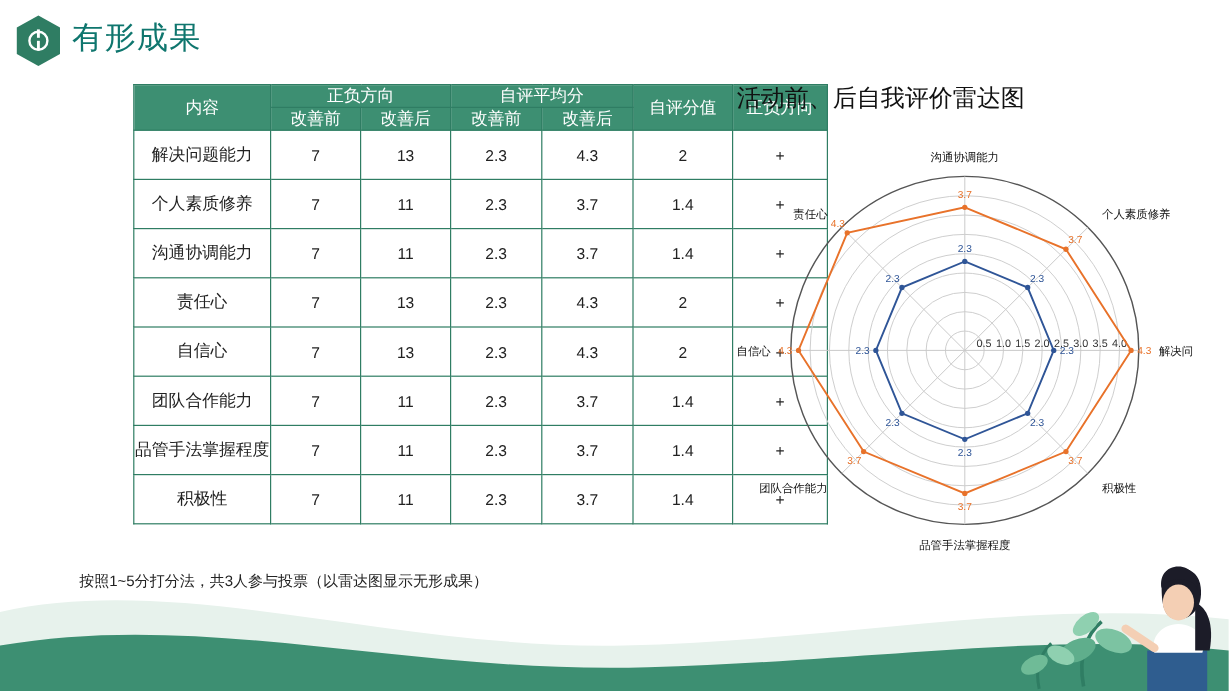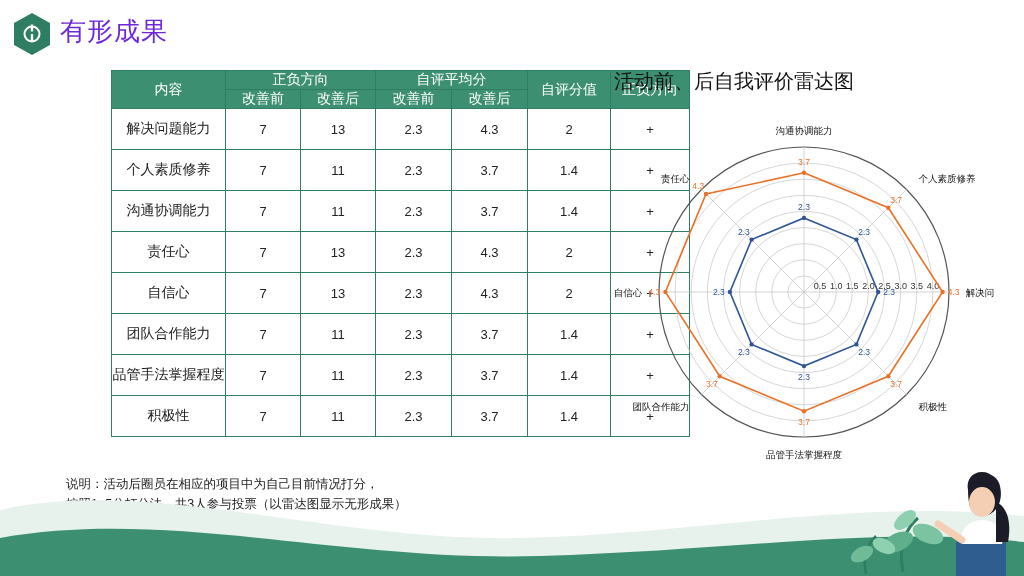--- a/index.html
+++ b/index.html
@@ -26,21 +26,21 @@
   #header-logo {
     position: absolute;
     left: 12px; top: 12px;
     width: 40px; height: 44px;
   }
   #header-logo svg { display: block; }
   #slide-title {
     position: absolute;
     left: 60px; top: 14px;
     font-size: 26px;
-    color: #6d28d9;
+    color: #0f766e;
     letter-spacing: 1px;
     white-space: nowrap;
     text-align: center;
   }
 
   
   #results-table {
     position: absolute;
     left: 63px;
     top: 70px;
@@ -218,21 +218,20 @@
       <td>11</td>
       <td>2.3</td>
       <td>3.7</td>
       <td>1.4</td>
       <td>+</td>
     </tr>
   </tbody>
 </table>
 
 <div id="table-note">
-  <div>说明：活动后圈员在相应的项目中为自己目前情况打分，</div>
   <div>按照1~5分打分法，共3人参与投票（以雷达图显示无形成果）</div>
 </div>
 
 <div id="radar-title">活动前、后自我评价雷达图</div>
 <div id="radar-wrap">
   <svg id="radar-svg" width="380" height="370" viewBox="0 0 380 370">
       <circle cx="190" cy="182" r="16.11111111111111" fill="none" stroke="#cccccc" stroke-width="0.8"></circle>
       <circle cx="190" cy="182" r="32.22222222222222" fill="none" stroke="#cccccc" stroke-width="0.8"></circle>
       <circle cx="190" cy="182" r="48.33333333333333" fill="none" stroke="#cccccc" stroke-width="0.8"></circle>
       <circle cx="190" cy="182" r="64.44444444444444" fill="none" stroke="#cccccc" stroke-width="0.8"></circle>

